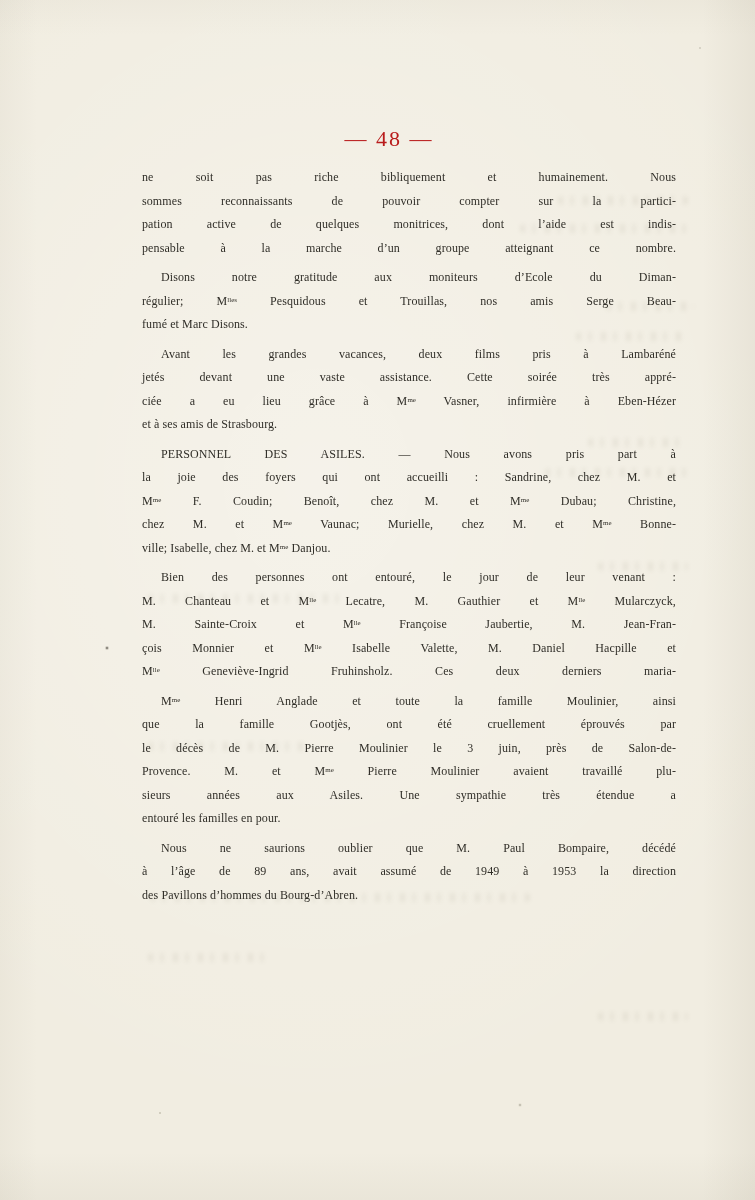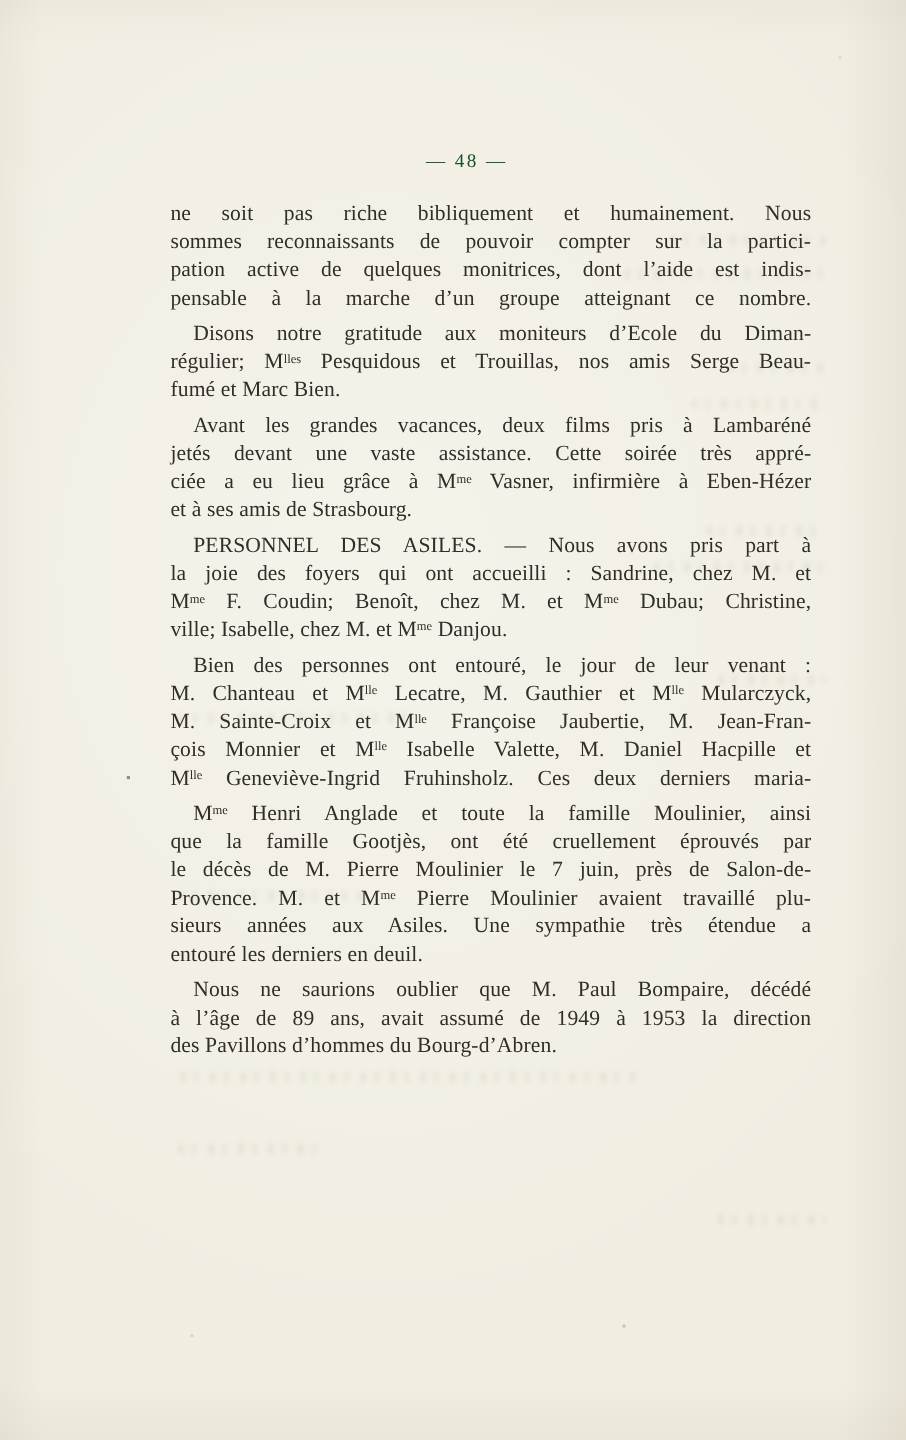--- a/index.html
+++ b/index.html
@@ -23,31 +23,31 @@
       radial-gradient(ellipse 120% 90% at 42% 40%, rgba(255,255,255,0.30), rgba(255,255,255,0) 60%),
       linear-gradient(90deg, rgba(120,110,85,0.05) 0, rgba(120,110,85,0) 5%, rgba(120,110,85,0) 93%, rgba(120,110,85,0.08) 100%),
       linear-gradient(0deg, rgba(120,110,85,0.06) 0, rgba(120,110,85,0) 4%, rgba(120,110,85,0) 97%, rgba(120,110,85,0.04) 100%);
   }
   .page-number {
     position: absolute;
     top: 126px;
     left: 122px;
     width: 534px;
     text-align: center;
-    font-size: 16px;
+    font-size: 22px;
     letter-spacing: 2px;
-    color: #14532d;
+    color: #b91c1c;
   }
   .text-block {
     position: absolute;
     top: 166px;
     left: 142px;
     width: 534px;
     color: #302e28;
-    font-size: 18px;
+    font-size: 12px;
     line-height: 23.5px;
     letter-spacing: 0.1px;
   }
   .para { margin: 0 0 6px 0; }
   .para.indent .line:first-child { text-indent: 19px; }
   .line {
     text-align: justify;
     text-align-last: justify;
     white-space: normal;
   }
@@ -107,47 +107,48 @@
 <div class="text-block">
     <div class="para">
       <div class="line">ne soit pas riche bibliquement et humainement. Nous</div>
       <div class="line">sommes reconnaissants de pouvoir compter sur la partici-</div>
       <div class="line">pation active de quelques monitrices, dont l’aide est indis-</div>
       <div class="line">pensable à la marche d’un groupe atteignant ce nombre.</div>
     </div>
     <div class="para indent">
       <div class="line">Disons notre gratitude aux moniteurs d’Ecole du Diman-</div>
       <div class="line">régulier; M<sup>lles</sup> Pesquidous et Trouillas, nos amis Serge Beau-</div>
-      <div class="line rag">fumé et Marc Bien.</div>
+      <div class="line rag">fumé et Marc Disons.</div>
     </div>
     <div class="para indent">
       <div class="line">Avant les grandes vacances, deux films pris à Lambaréné</div>
       <div class="line">jetés devant une vaste assistance. Cette soirée très appré-</div>
       <div class="line">ciée a eu lieu grâce à M<sup>me</sup> Vasner, infirmière à Eben-Hézer</div>
       <div class="line rag">et à ses amis de Strasbourg.</div>
     </div>
     <div class="para indent">
       <div class="line">PERSONNEL DES ASILES. — Nous avons pris part à</div>
       <div class="line">la joie des foyers qui ont accueilli : Sandrine, chez M. et</div>
       <div class="line">M<sup>me</sup> F. Coudin; Benoît, chez M. et M<sup>me</sup> Dubau; Christine,</div>
+      <div class="line">chez M. et M<sup>me</sup> Vaunac; Murielle, chez M. et M<sup>me</sup> Bonne-</div>
       <div class="line rag">ville; Isabelle, chez M. et M<sup>me</sup> Danjou.</div>
     </div>
     <div class="para indent">
       <div class="line">Bien des personnes ont entouré, le jour de leur venant :</div>
       <div class="line">M. Chanteau et M<sup>lle</sup> Lecatre, M. Gauthier et M<sup>lle</sup> Mularczyck,</div>
       <div class="line">M. Sainte-Croix et M<sup>lle</sup> Françoise Jaubertie, M. Jean-Fran-</div>
       <div class="line">çois Monnier et M<sup>lle</sup> Isabelle Valette, M. Daniel Hacpille et</div>
       <div class="line">M<sup>lle</sup> Geneviève-Ingrid Fruhinsholz. Ces deux derniers maria-</div>
     </div>
     <div class="para indent">
       <div class="line">M<sup>me</sup> Henri Anglade et toute la famille Moulinier, ainsi</div>
       <div class="line">que la famille Gootjès, ont été cruellement éprouvés par</div>
-      <div class="line">le décès de M. Pierre Moulinier le 7 juin, près de Salon-de-</div>
+      <div class="line">le décès de M. Pierre Moulinier le 3 juin, près de Salon-de-</div>
       <div class="line">Provence. M. et M<sup>me</sup> Pierre Moulinier avaient travaillé plu-</div>
       <div class="line">sieurs années aux Asiles. Une sympathie très étendue a</div>
-      <div class="line rag">entouré les derniers en deuil.</div>
+      <div class="line rag">entouré les familles en pour.</div>
     </div>
     <div class="para indent">
       <div class="line">Nous ne saurions oublier que M. Paul Bompaire, décédé</div>
       <div class="line">à l’âge de 89 ans, avait assumé de 1949 à 1953 la direction</div>
       <div class="line rag">des Pavillons d’hommes du Bourg-d’Abren.</div>
     </div>
   </div>
 
 </body></html>

